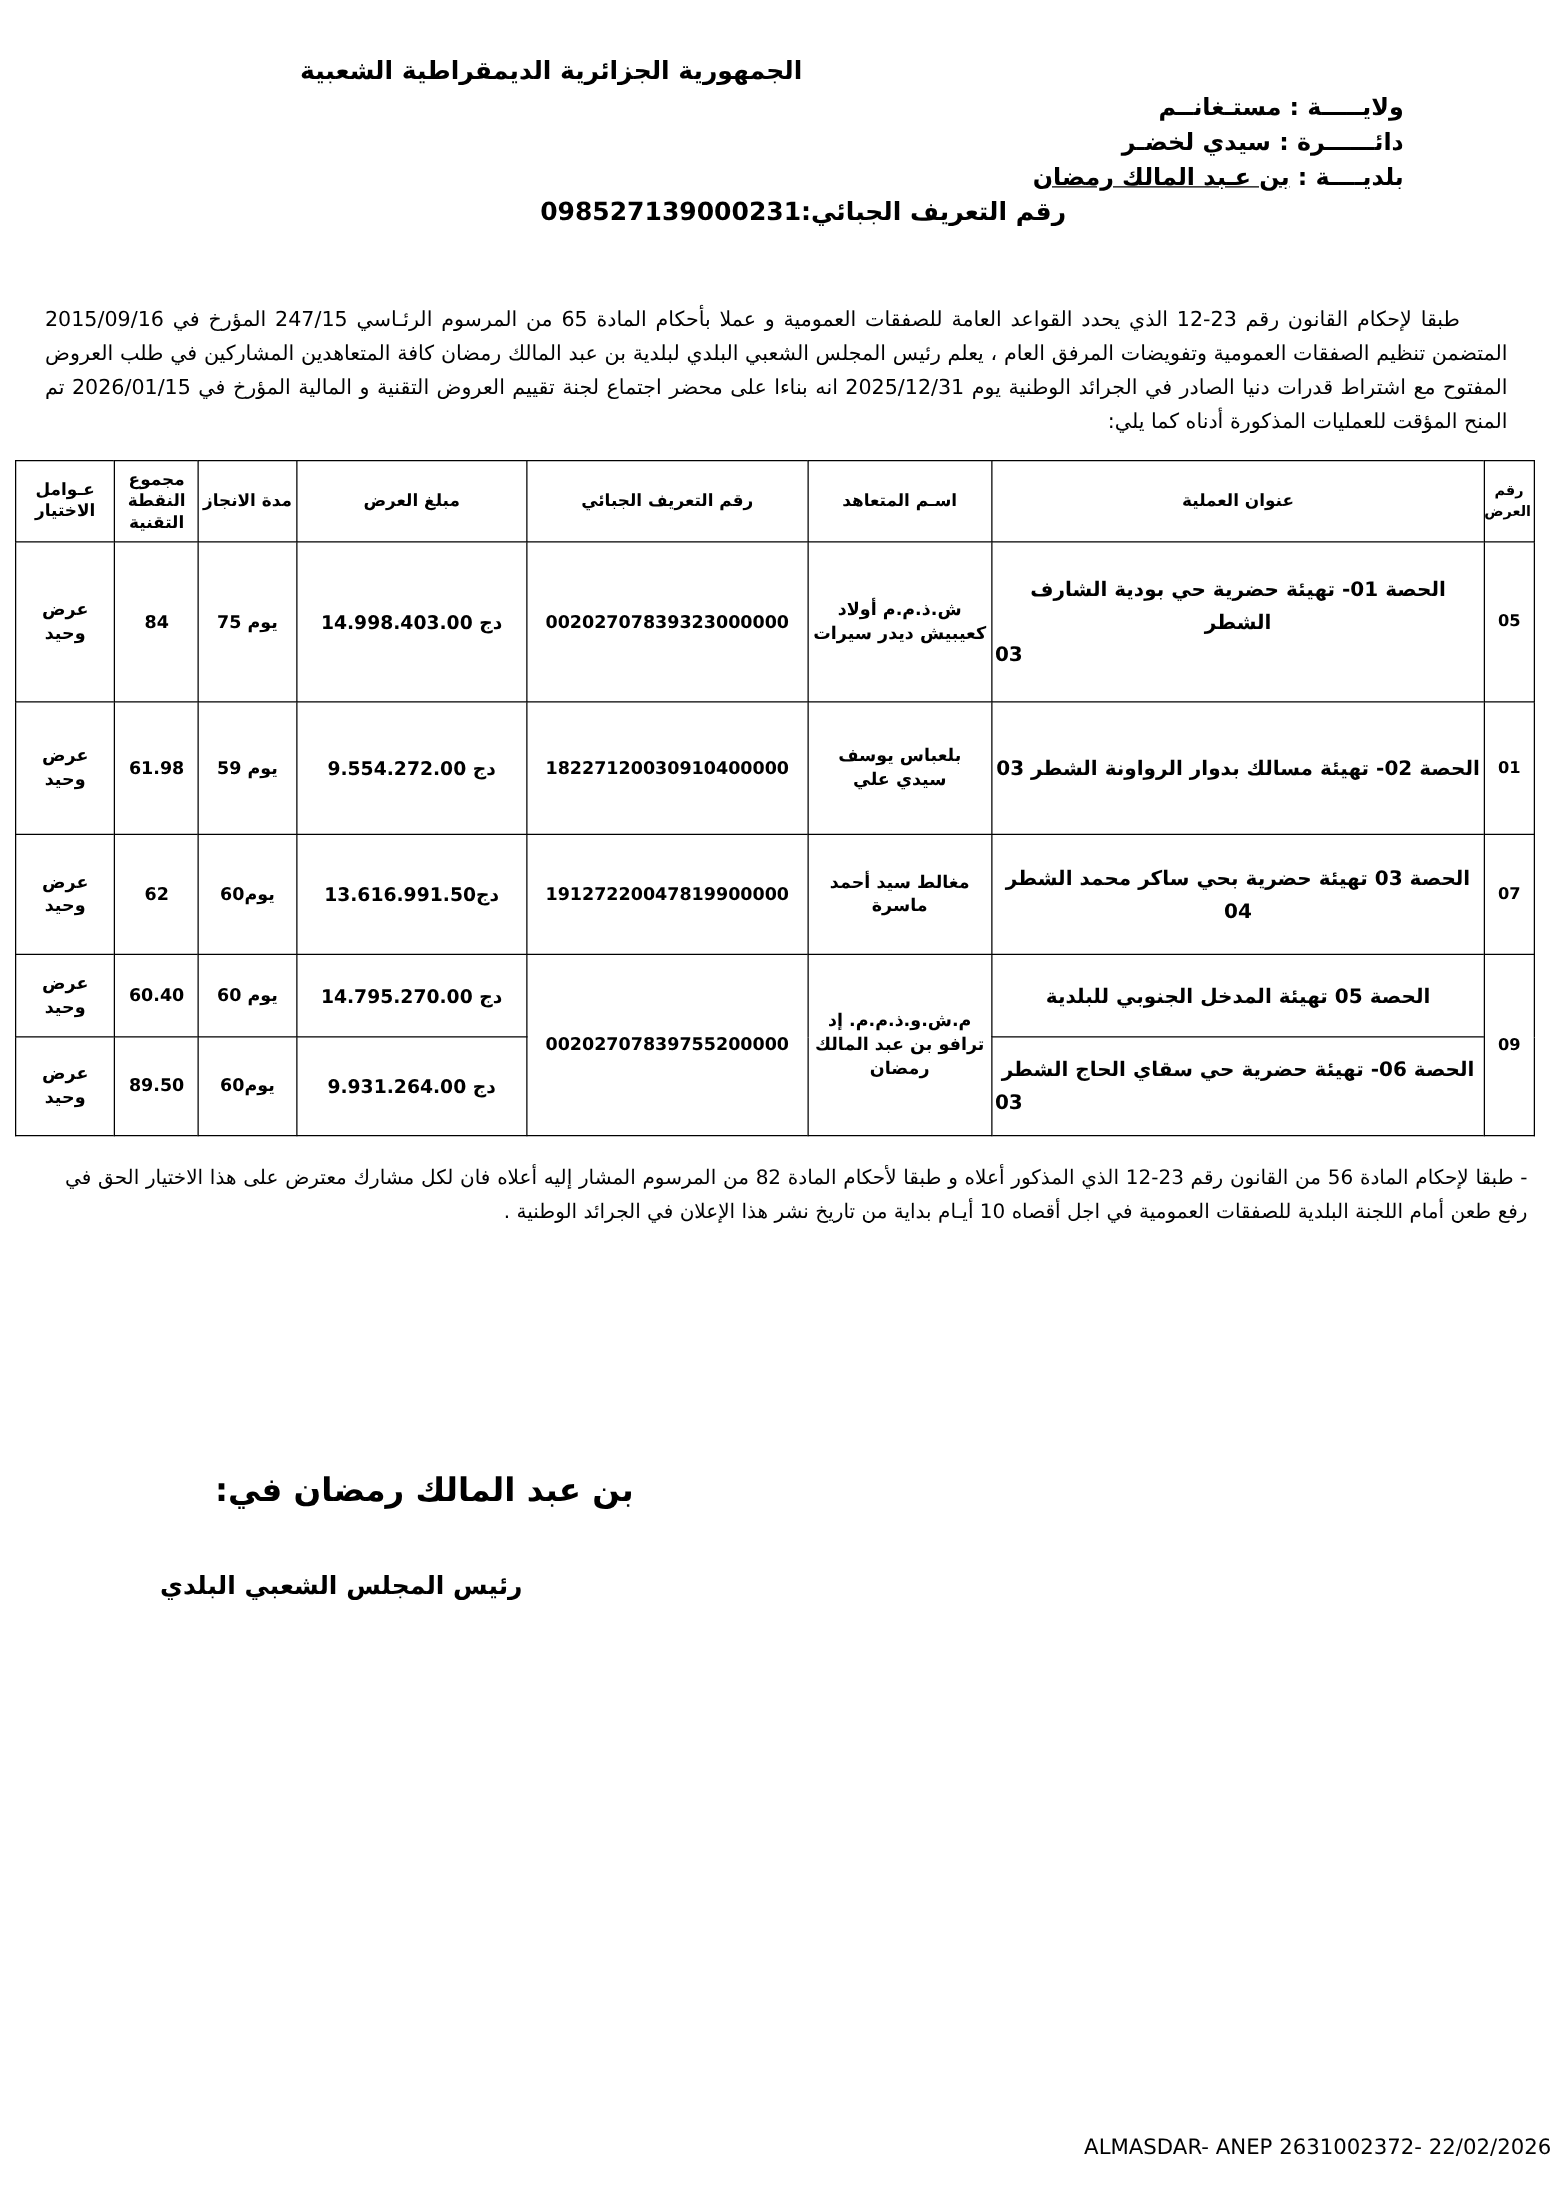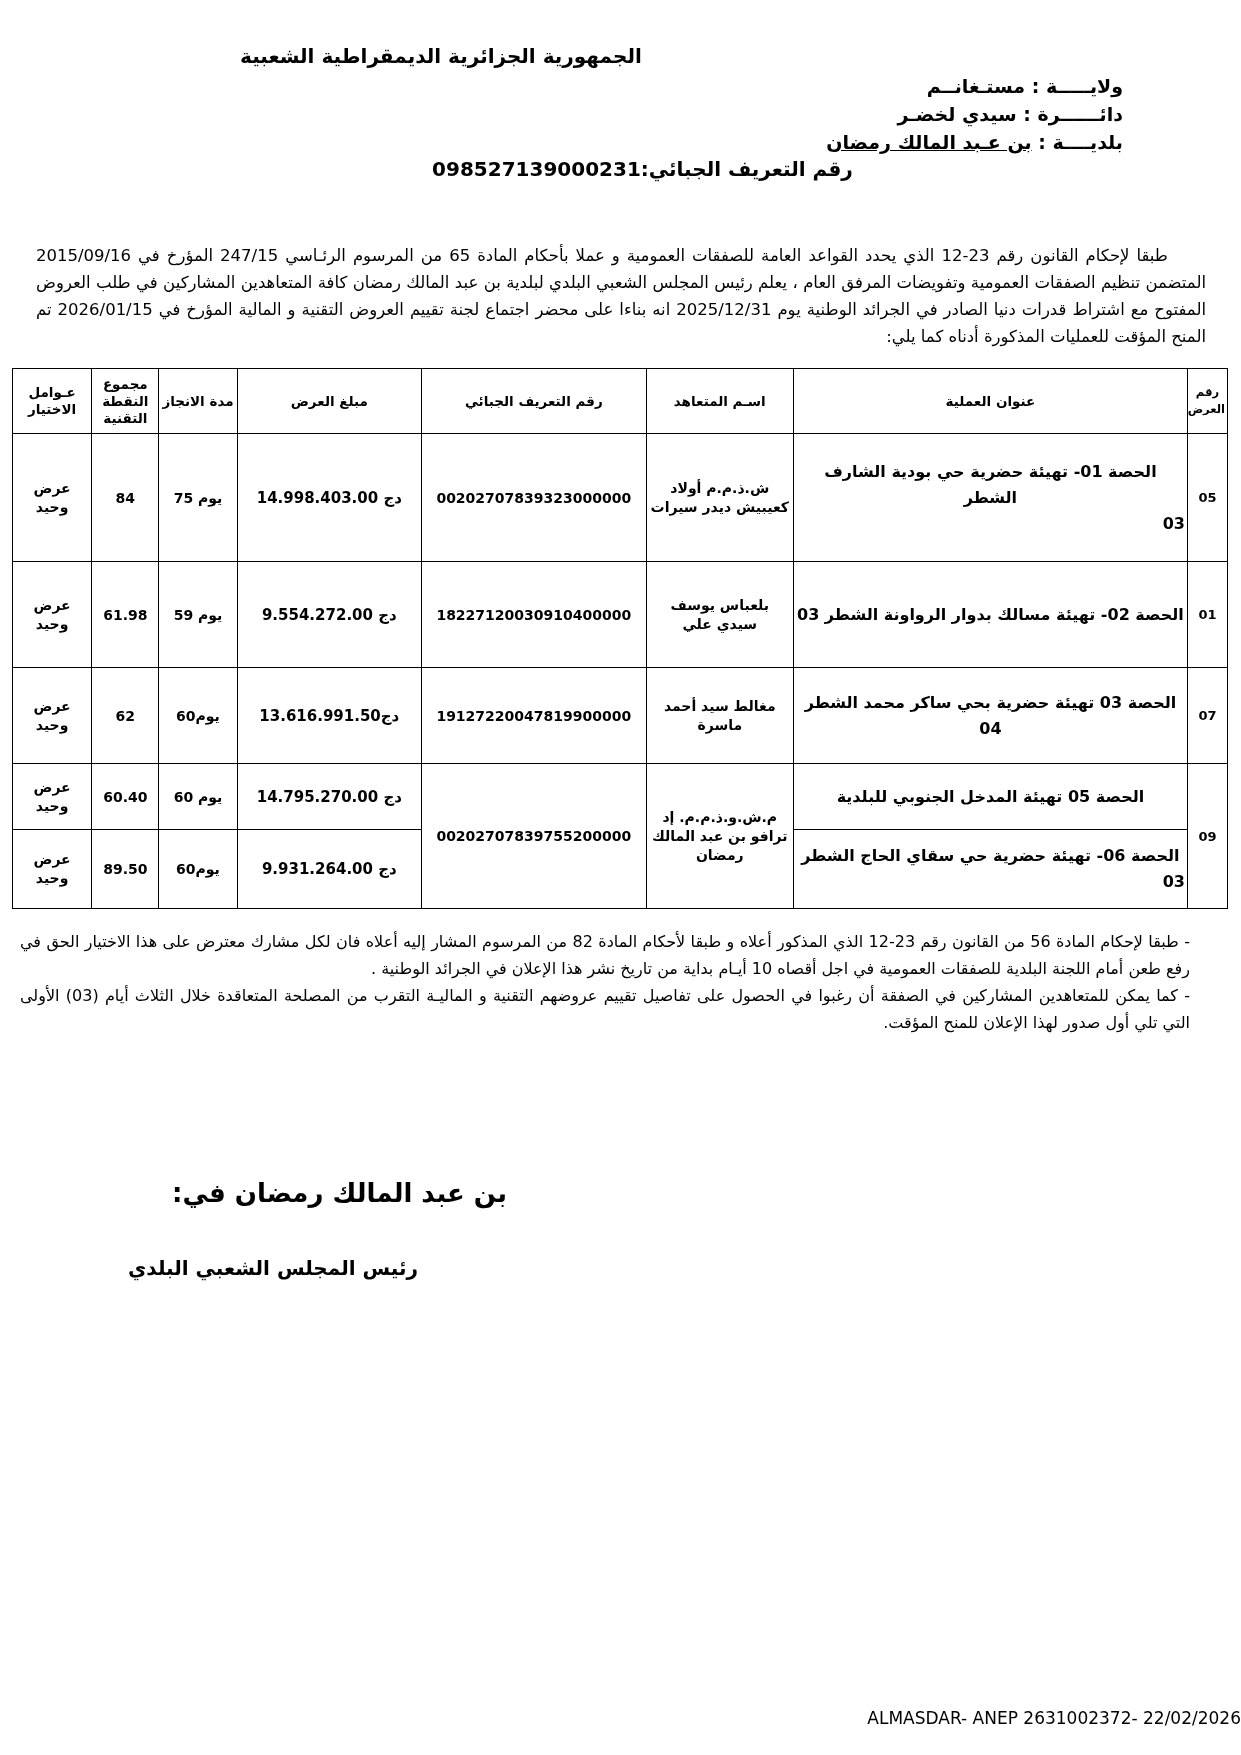--- a/index.html
+++ b/index.html
@@ -42,36 +42,36 @@
   }
   #award-table th, #award-table td {
     border:1px solid #000; font-weight:bold;
     text-align:center; vertical-align:middle;
     padding:2px; overflow:hidden;
   }
   #award-table thead th { font-size:13.5px; line-height:17px; height:60px; }
   #award-table thead th.col-offer { font-size:11.5px; }
   td.op-cell   { text-align:right; vertical-align:top; padding:6px 6px 2px 4px;
                  font-size:16px; line-height:26px; }
-  td.op-cell .op-tail { text-align:right; }
+  td.op-cell .op-tail { text-align:left; }
   td.contractor { font-size:14px; line-height:19px; }
   td.taxid     { font-size:14px; direction:ltr; }
   td.amount    { font-size:15px; direction:ltr; }
   td.duration  { font-size:14px; direction:ltr; }
   td.score     { font-size:14px; }
   td.selection { font-size:14px; line-height:19px; padding:2px 10px; }
   td.offer-no  { font-size:13px; }
   tr.r1 td { height:123px; }
   tr.r2 td { height:101px; }
   tr.r3 td { height:91px; }
   tr.r4 td { height:61px; }
   tr.r5 td { height:74px; }
 
   #notes {
-    left:20px; top:928px; width:1170px;
+    left:52px; top:928px; width:1170px;
     direction:rtl; text-align:justify;
     font-size:16px; line-height:27px;
   }
   #notes p { margin:0; }
 
   #sig-place {
     left:172px; top:1178px;
     direction:rtl; font-size:26px; font-weight:bold;
     letter-spacing:1px;
   }
@@ -183,19 +183,18 @@
       <td class="amount">دج 9.931.264.00</td>
       <td class="duration">60يوم</td>
       <td class="score">89.50</td>
       <td class="selection">عرض وحيد</td>
     </tr>
   </tbody>
 </table>
 
 <div id="notes" class="abs">
   <p>- طبقا لإحكام المادة 56 من القانون رقم 23-12 الذي المذكور أعلاه و طبقا لأحكام المادة 82 من المرسوم المشار إليه أعلاه فان لكل مشارك معترض على هذا الاختيار الحق في رفع طعن أمام اللجنة البلدية للصفقات العمومية في اجل أقصاه 10 أيـام بداية من تاريخ نشر هذا الإعلان في الجرائد الوطنية .</p>
-  <p>- كما يمكن للمتعاهدين المشاركين في الصفقة أن رغبوا في الحصول على تفاصيل تقييم عروضهم التقنية و الماليـة التقرب من المصلحة المتعاقدة خلال الثلاث أيام (03) الأولى التي تلي أول صدور لهذا الإعلان للمنح المؤقت.</p>
 </div>
 
 <div id="sig-place" class="abs">بن عبد المالك رمضان في:</div>
 <div id="sig-title" class="abs">رئيس المجلس الشعبي البلدي</div>
 
 <div id="footer" class="abs">ALMASDAR- ANEP 2631002372- 22/02/2026</div>
 
 </body></html>

